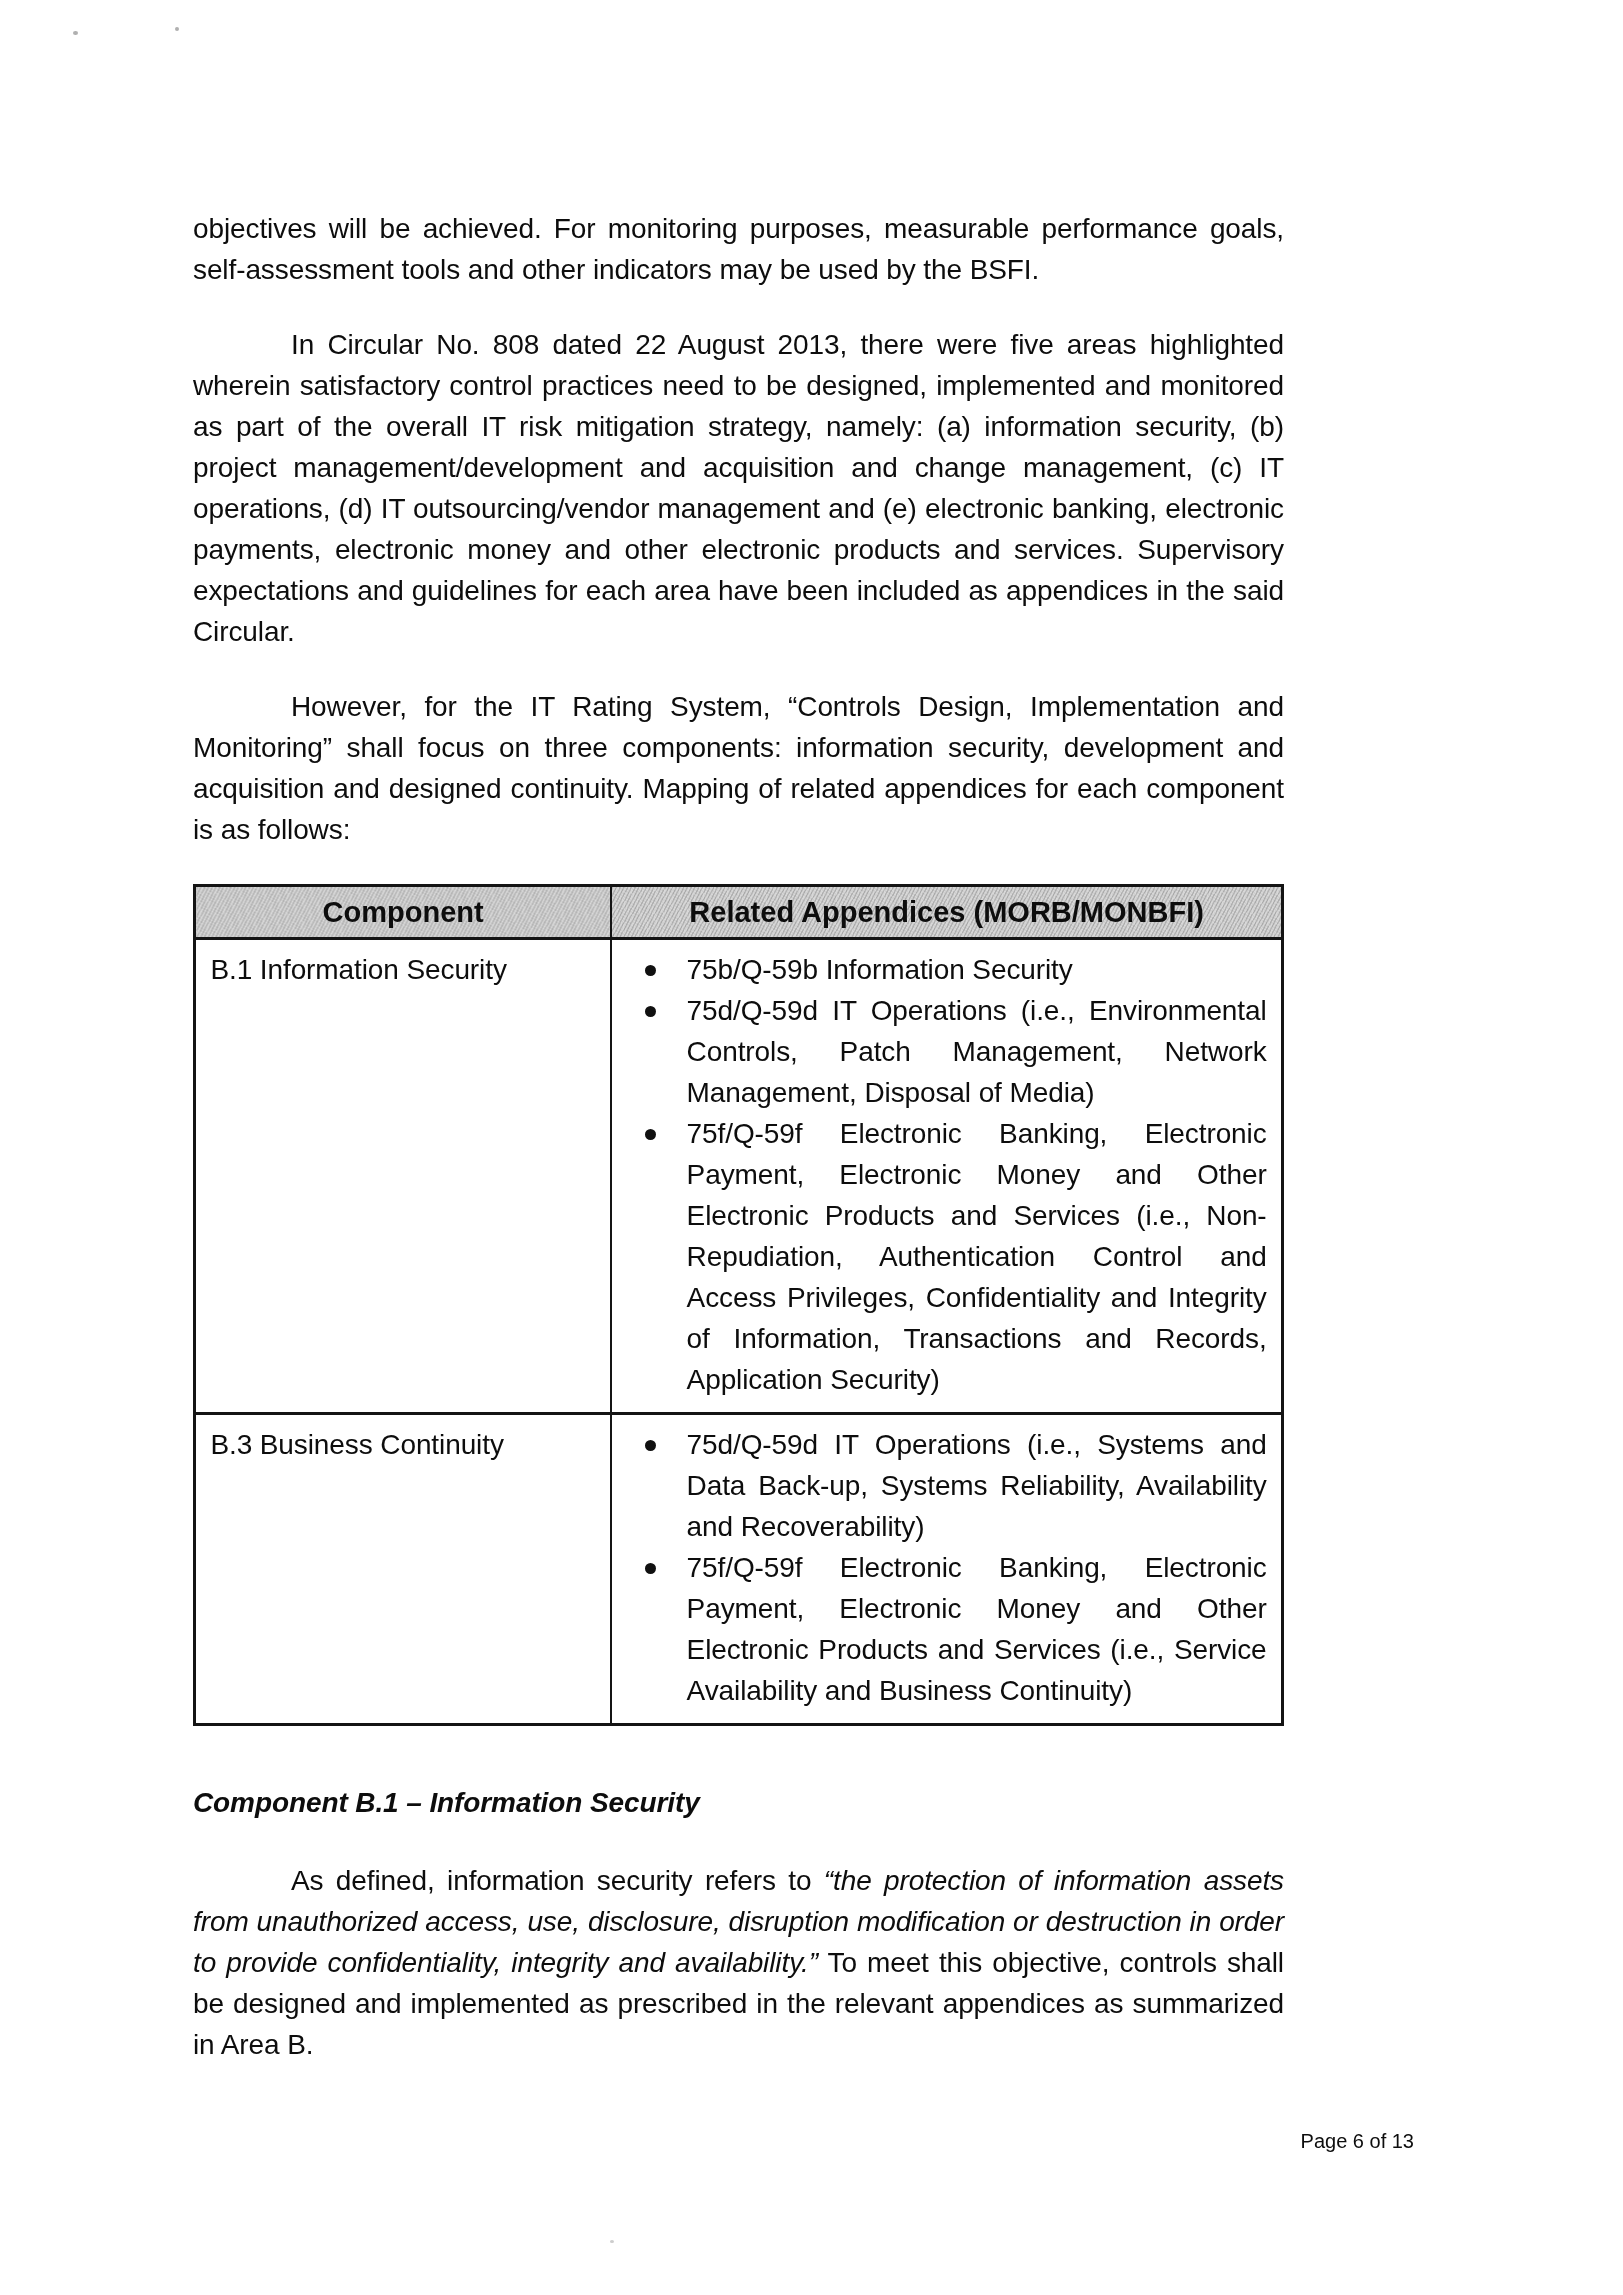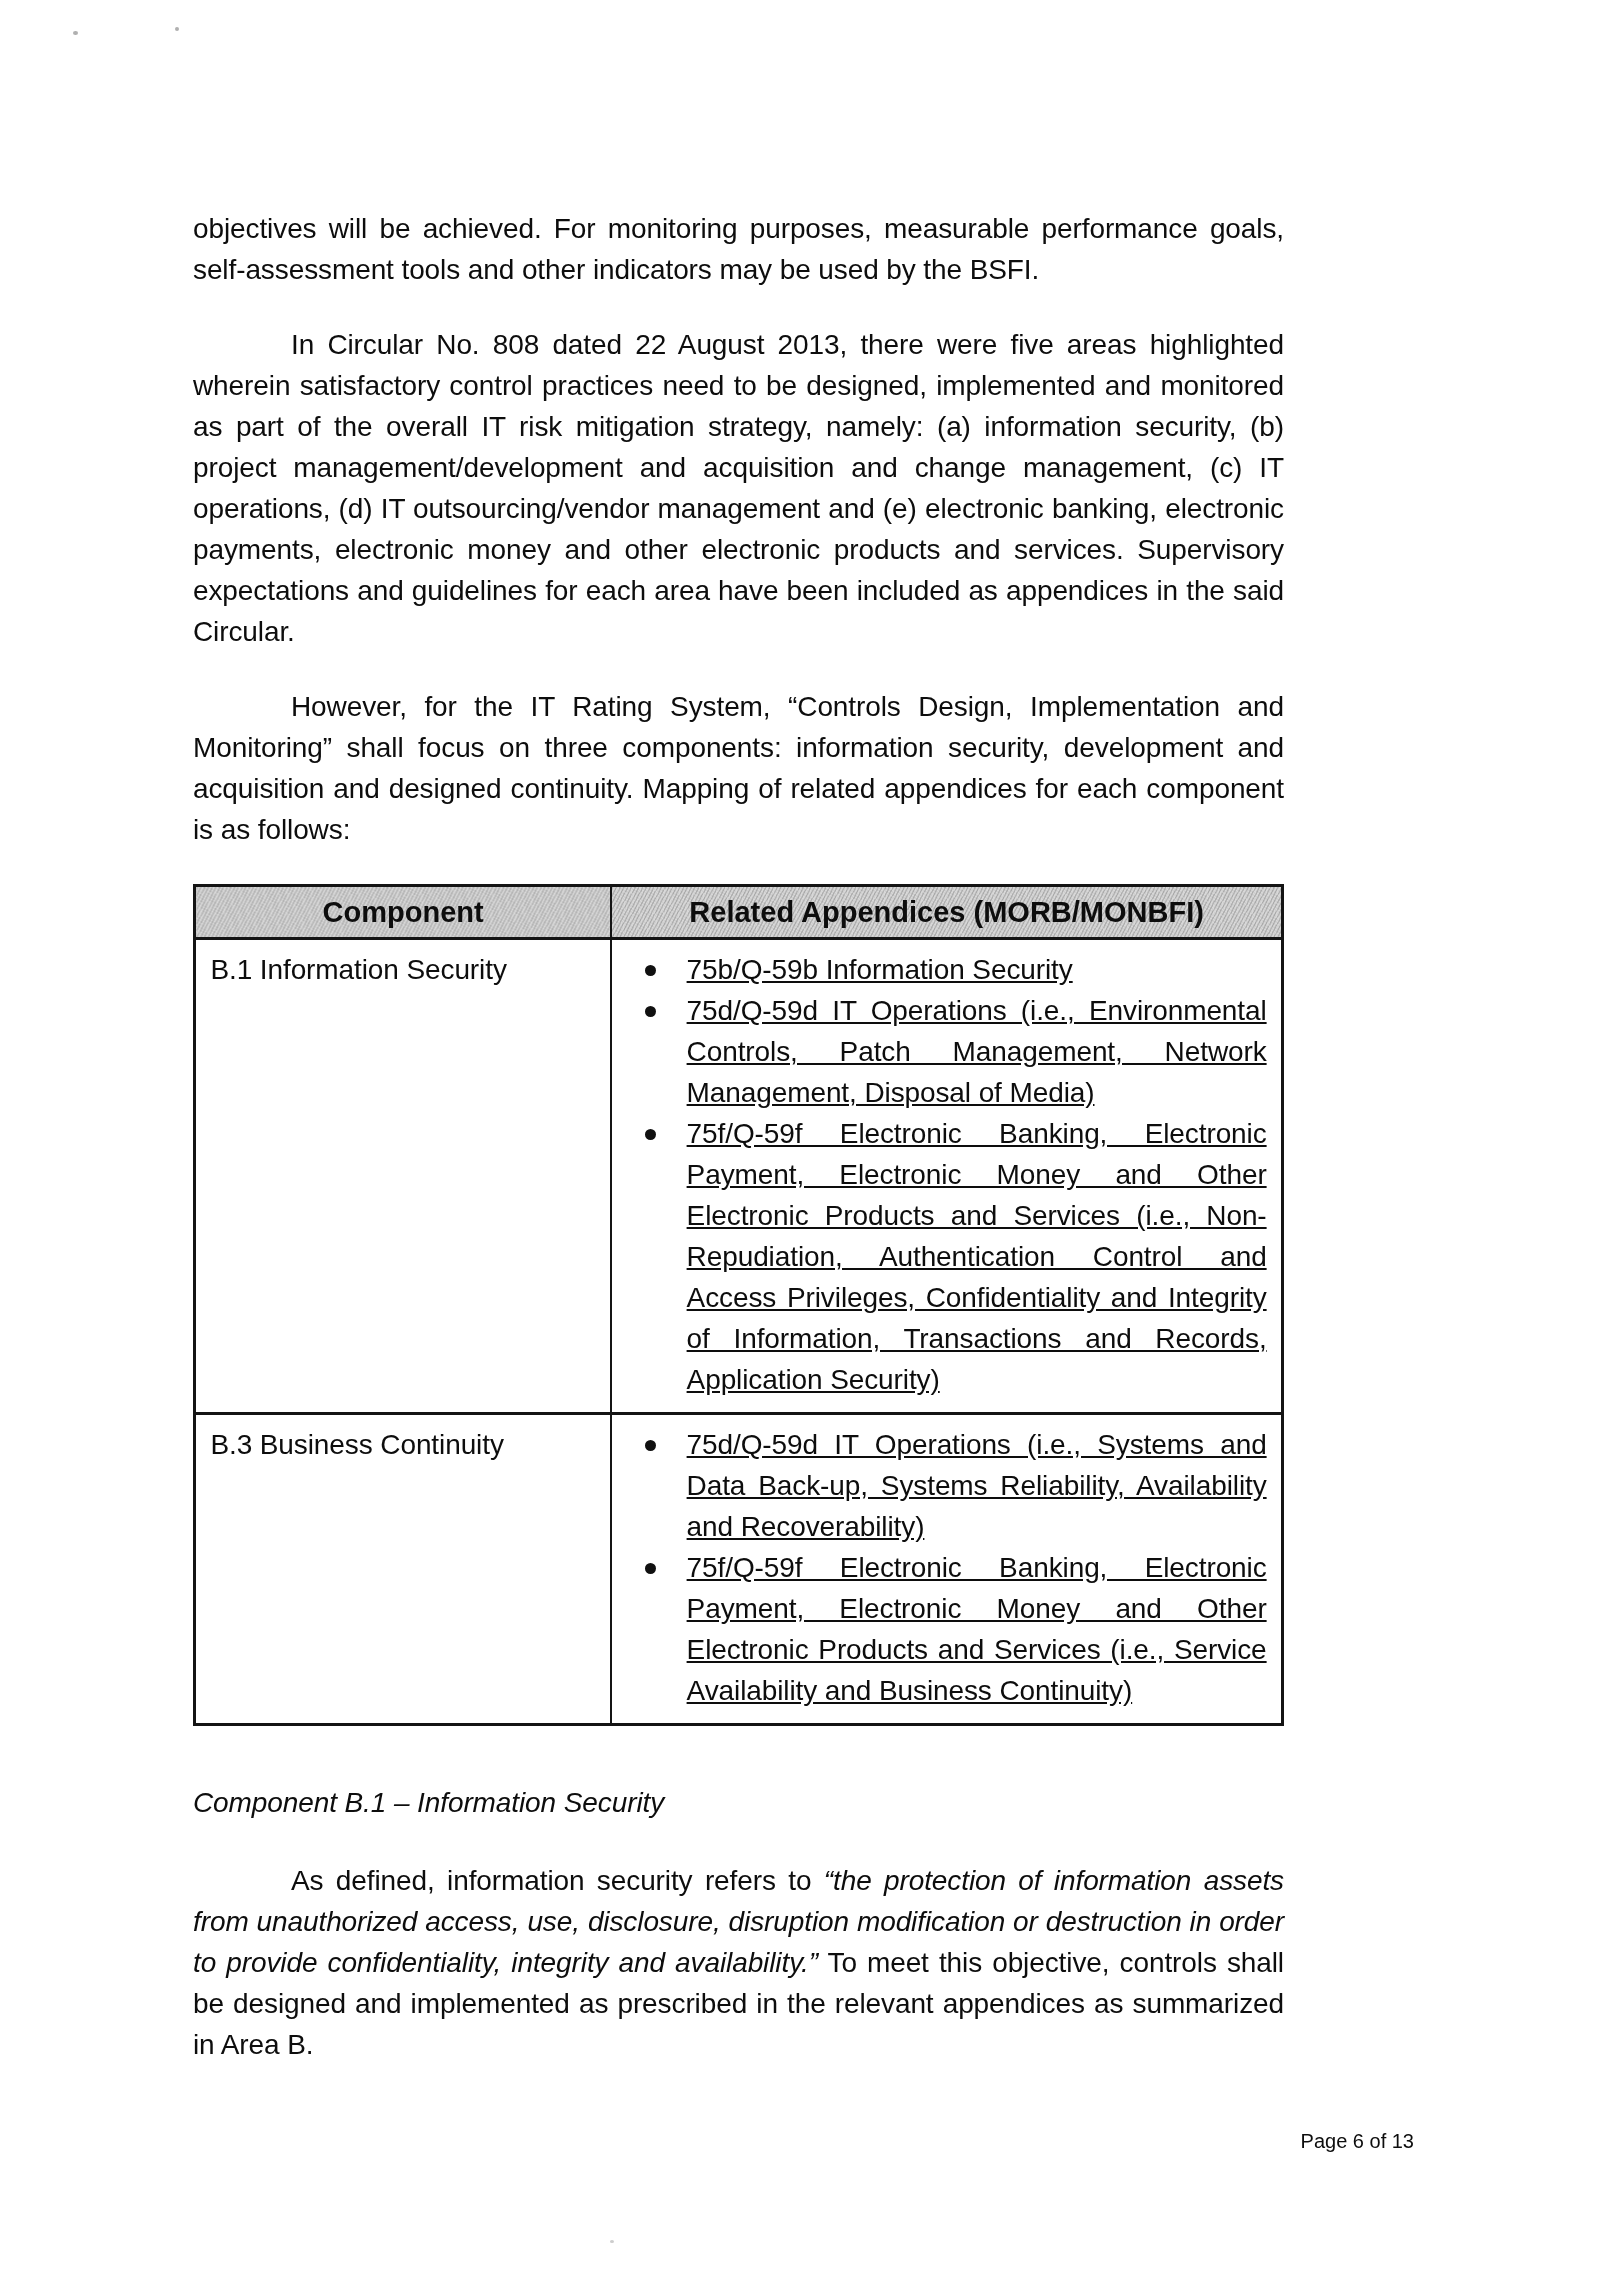--- a/index.html
+++ b/index.html
@@ -53,39 +53,39 @@
       repeating-linear-gradient(28deg, rgba(0,0,0,0.07) 0 0.7px, rgba(255,255,255,0.10) 0.7px 2.6px);
   }
   td {
     vertical-align: top;
     border: 2px solid #141414;
     border-top: 3.3px solid #141414;
     padding: 9.2px 14.4px 11.8px 14.4px;
     text-align: justify;
     letter-spacing: -0.1px;
   }
-  td ul { list-style: none; text-decoration: underline; }
+  td ul { list-style: none; }
   td li {
     position: relative;
     padding-left: 60px;
     text-align: justify;
   }
   td li::before {
     content: "";
     position: absolute;
     left: 18.3px;
     top: 15.7px;
     width: 11px;
     height: 11px;
     border-radius: 50%;
     background: #101010;
   }
 
   .section-heading {
-    font-weight: normal;
+    font-weight: bold;
     font-style: italic;
     margin-bottom: 37px;
     letter-spacing: -0.1px;
   }
   .quote-italic { font-style: italic; }
 
   .page-footer {
     position: absolute;
     top: 2126px;
     right: 209px;

